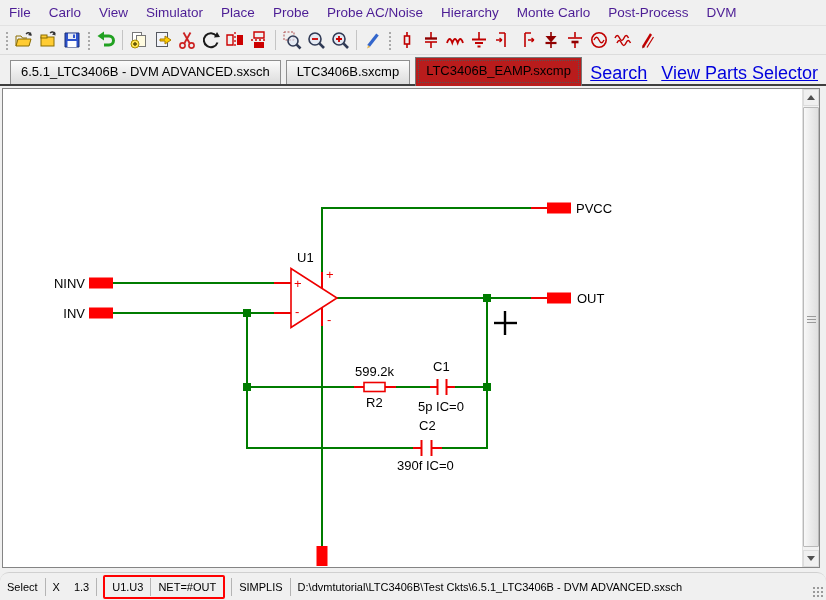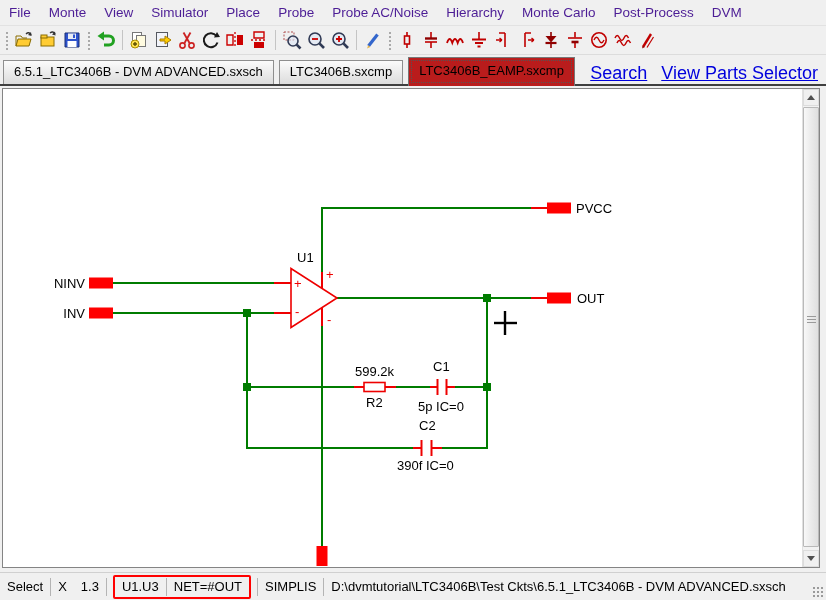--- a/index.html
+++ b/index.html
@@ -19,21 +19,21 @@
   .tb { width:23px; height:24px; border:none; background:transparent; display:flex;
     align-items:center; justify-content:center; padding:0; margin:0 0.5px; }
   .grip { width:6px; height:20px; margin:0 2px;
     background-image:radial-gradient(#a9a9a9 1px, transparent 1.2px);
     background-size:4px 4px; background-position:1px 1px; }
   .tsep { width:1px; height:20px; background:#c4c4c4; margin:0 4px; }
 
   
   .tabbar { position:absolute; top:56px; left:0; width:826px; height:30px;
     background:#f0f0f0; border-bottom:2px solid #3f3f3f; display:flex;
-    align-items:flex-end; padding-left:3px; }
+    align-items:flex-end; padding-left:10px; }
   .tab { height:24px; line-height:22px; font-size:13px; color:#000;
     background:linear-gradient(#fbfbfb,#dcdcdc); border:1px solid #8e8e8e;
     border-bottom:none; margin-right:5px; padding:0 10px; white-space:nowrap;
     cursor:default; }
   .tab.active { background:#b91c1c; height:29px; line-height:26px; margin-bottom:-2px;
     position:relative; z-index:4; border-color:#777;
     outline:1.5px dotted #555; outline-offset:-4px; }
   .tablinks { position:absolute; right:8px; top:7px; display:flex; gap:14px;
     font-size:18px; }
   .tablinks a { color:#0000dd; text-decoration:underline; cursor:pointer; }
@@ -58,38 +58,38 @@
     background:repeating-linear-gradient(#9a9a9a 0 1px, transparent 1px 3px); }
 
   
   svg.schem { position:absolute; left:0; top:0; z-index:2; }
   svg.schem text { font-family:"Liberation Sans", sans-serif; font-size:13px; fill:#000; }
   svg.schem text.red { fill:#ee0000; font-size:13px; }
 
   
   .statusbar { position:absolute; left:0; top:572px; width:826px; height:28px;
     background:#f0f0f0; border-top:1px solid #d0d0d0; display:flex;
-    align-items:center; font-size:13px; color:#000; z-index:5; }
+    align-items:center; font-size:11px; color:#000; z-index:5;border-radius:9px; }
   .sb-cell { padding:0 7px; white-space:nowrap; }
   .sb-div { width:1px; height:18px; background:#b4b4b4; }
   .sb-hl { display:flex; align-items:center; border:2px solid #ff0000;
     border-radius:2px; height:24px; margin:0 6px;text-align:center; }
   .sb-path { overflow:hidden; text-overflow:ellipsis; }
   .sb-grip { position:absolute; right:1px; bottom:1px; width:13px; height:13px;
     background-image:radial-gradient(#9a9a9a 1px, transparent 1.2px);
     background-size:4px 4px; }
 
   .ic { display:block; }
 </style>
 </head>
 <body>
 
 <div class="menubar">
   <span class="mi">File</span>
-  <span class="mi">Monte</span>
+  <span class="mi">Carlo</span>
   <span class="mi">View</span>
   <span class="mi">Simulator</span>
   <span class="mi">Place</span>
   <span class="mi">Probe</span>
   <span class="mi">Probe AC/Noise</span>
   <span class="mi">Hierarchy</span>
   <span class="mi">Monte Carlo</span>
   <span class="mi">Post-Process</span>
   <span class="mi">DVM</span>
 </div>

